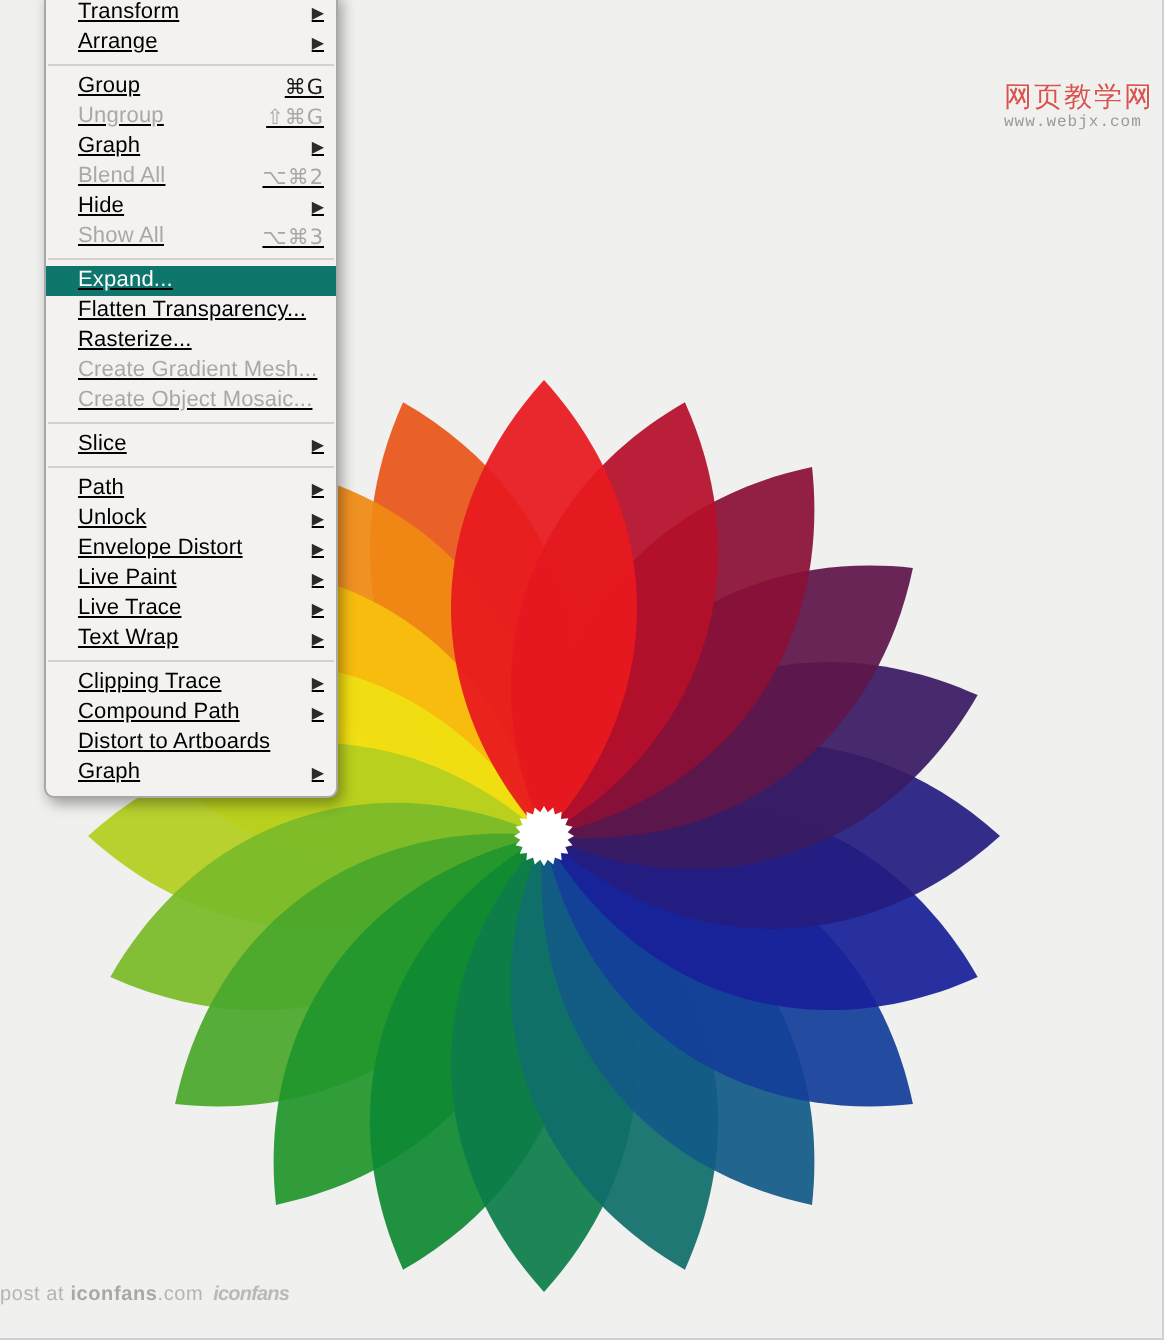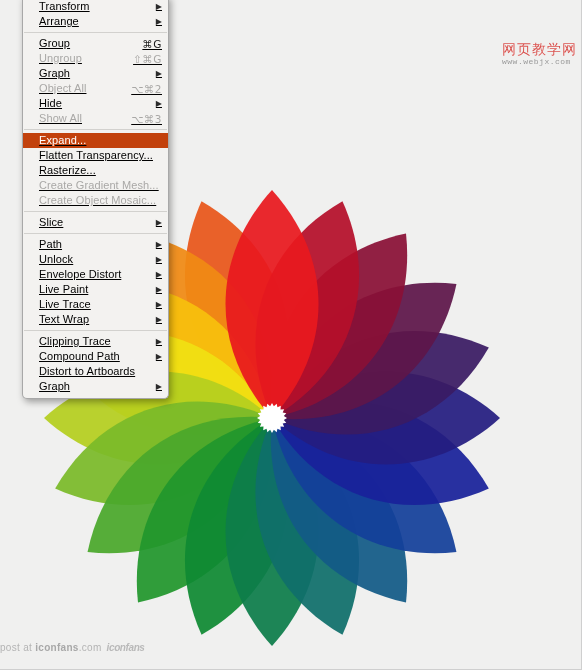--- a/index.html
+++ b/index.html
@@ -114,21 +114,21 @@
     flex: 0 0 auto;
     width: 9px;
     text-align: right;
     font-size: 8px;
     line-height: 15px;
     color: #2b2b2b;
   }
   .menu-item.disabled .mi-label,
   .menu-item.disabled .mi-shortcut { color: #a9a8a6; }
   .menu-item.highlight {
-    background: #c2410c;
+    background: #0f766e;
   }
   .menu-item.highlight .mi-label,
   .menu-item.highlight .mi-shortcut,
   .menu-item.highlight .mi-arrow { color: #ffffff; }
   .menu-sep {
     height: 1px;
     margin: 3px 1px 3px 1px;
     background: #d2d1ce;
   }
 </style>
@@ -192,21 +192,21 @@
       </div>
       <div class="menu-item disabled">
         <span class="mi-label">Ungroup</span>
         <span class="mi-shortcut">⇧⌘G</span>
       </div>
       <div class="menu-item">
         <span class="mi-label">Graph</span>
         <span class="mi-arrow">▶</span>
       </div>
       <div class="menu-item disabled">
-        <span class="mi-label">Object All</span>
+        <span class="mi-label">Blend All</span>
         <span class="mi-shortcut">⌥⌘2</span>
       </div>
       <div class="menu-item">
         <span class="mi-label">Hide</span>
         <span class="mi-arrow">▶</span>
       </div>
       <div class="menu-item disabled">
         <span class="mi-label">Show All</span>
         <span class="mi-shortcut">⌥⌘3</span>
       </div>

